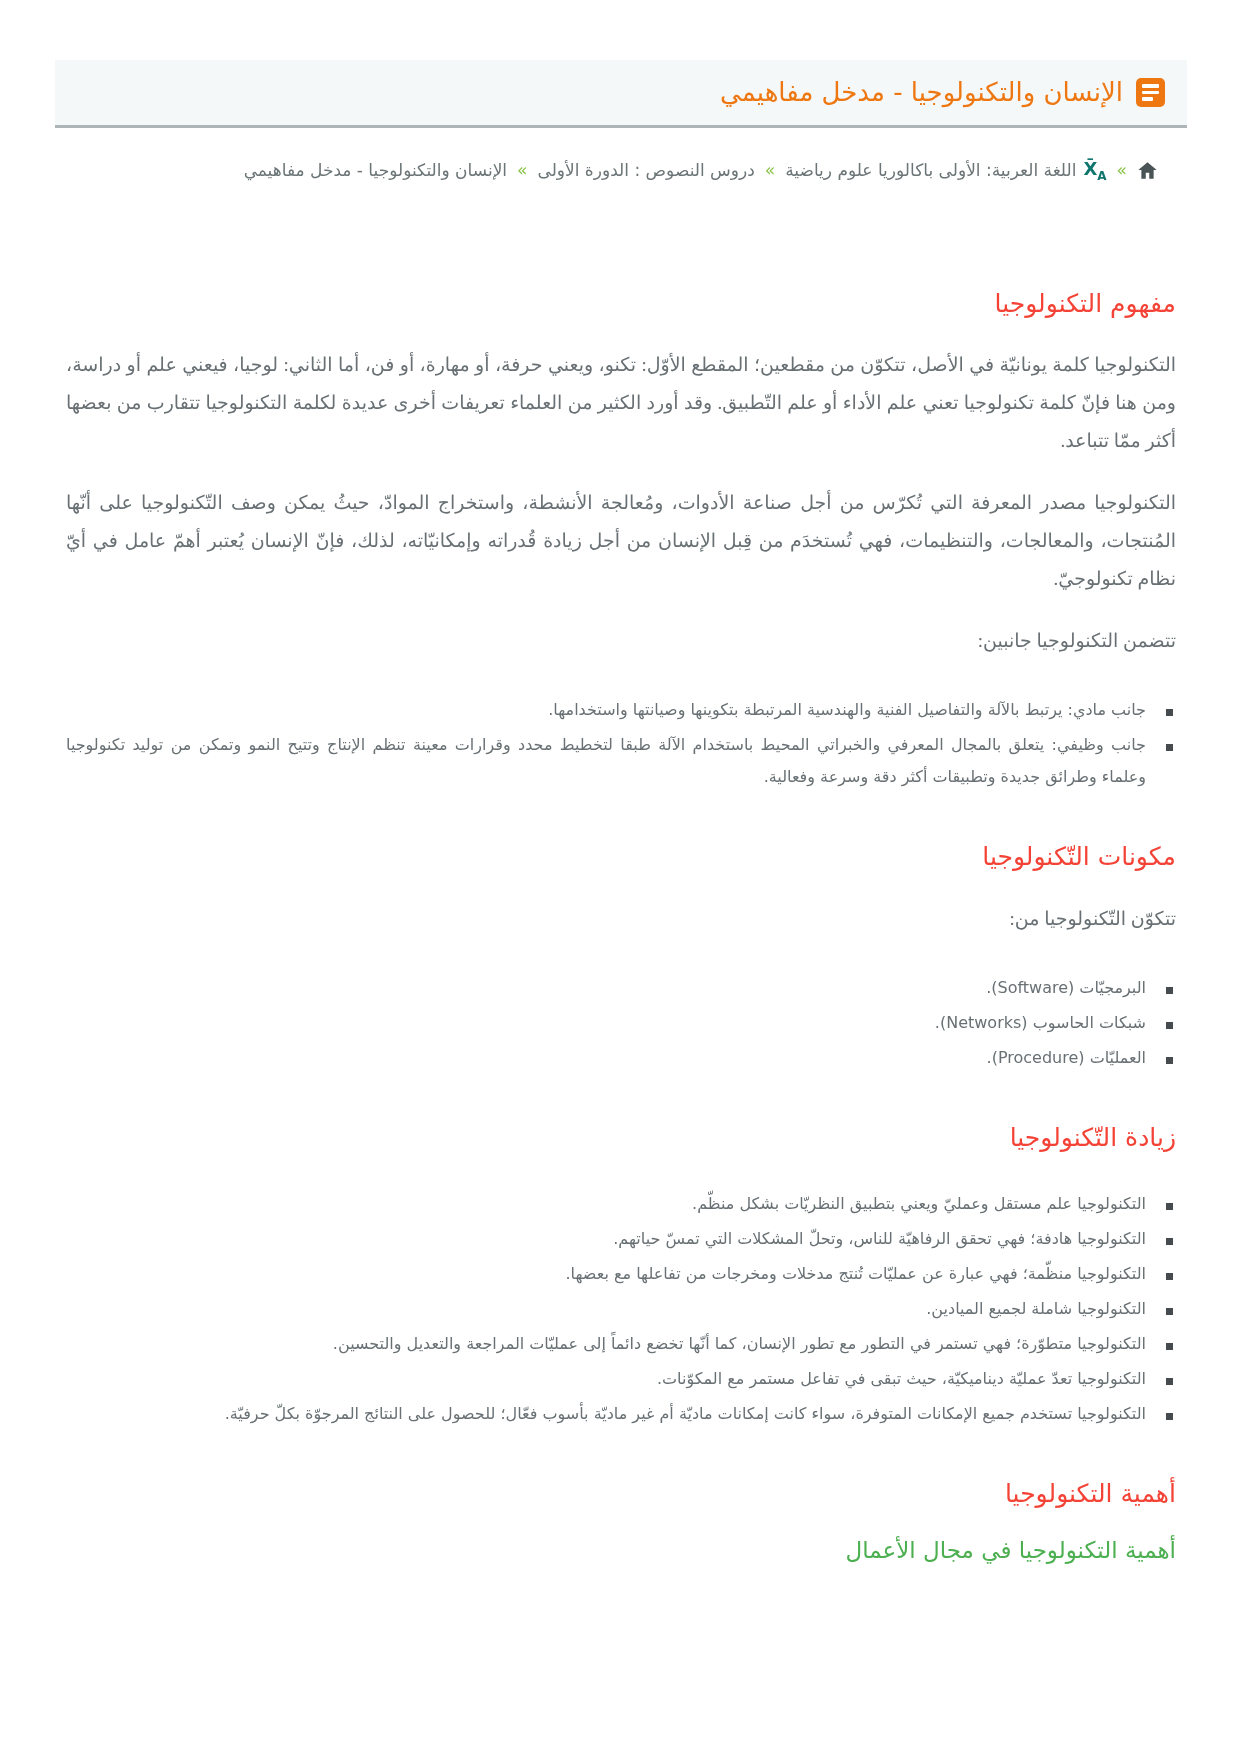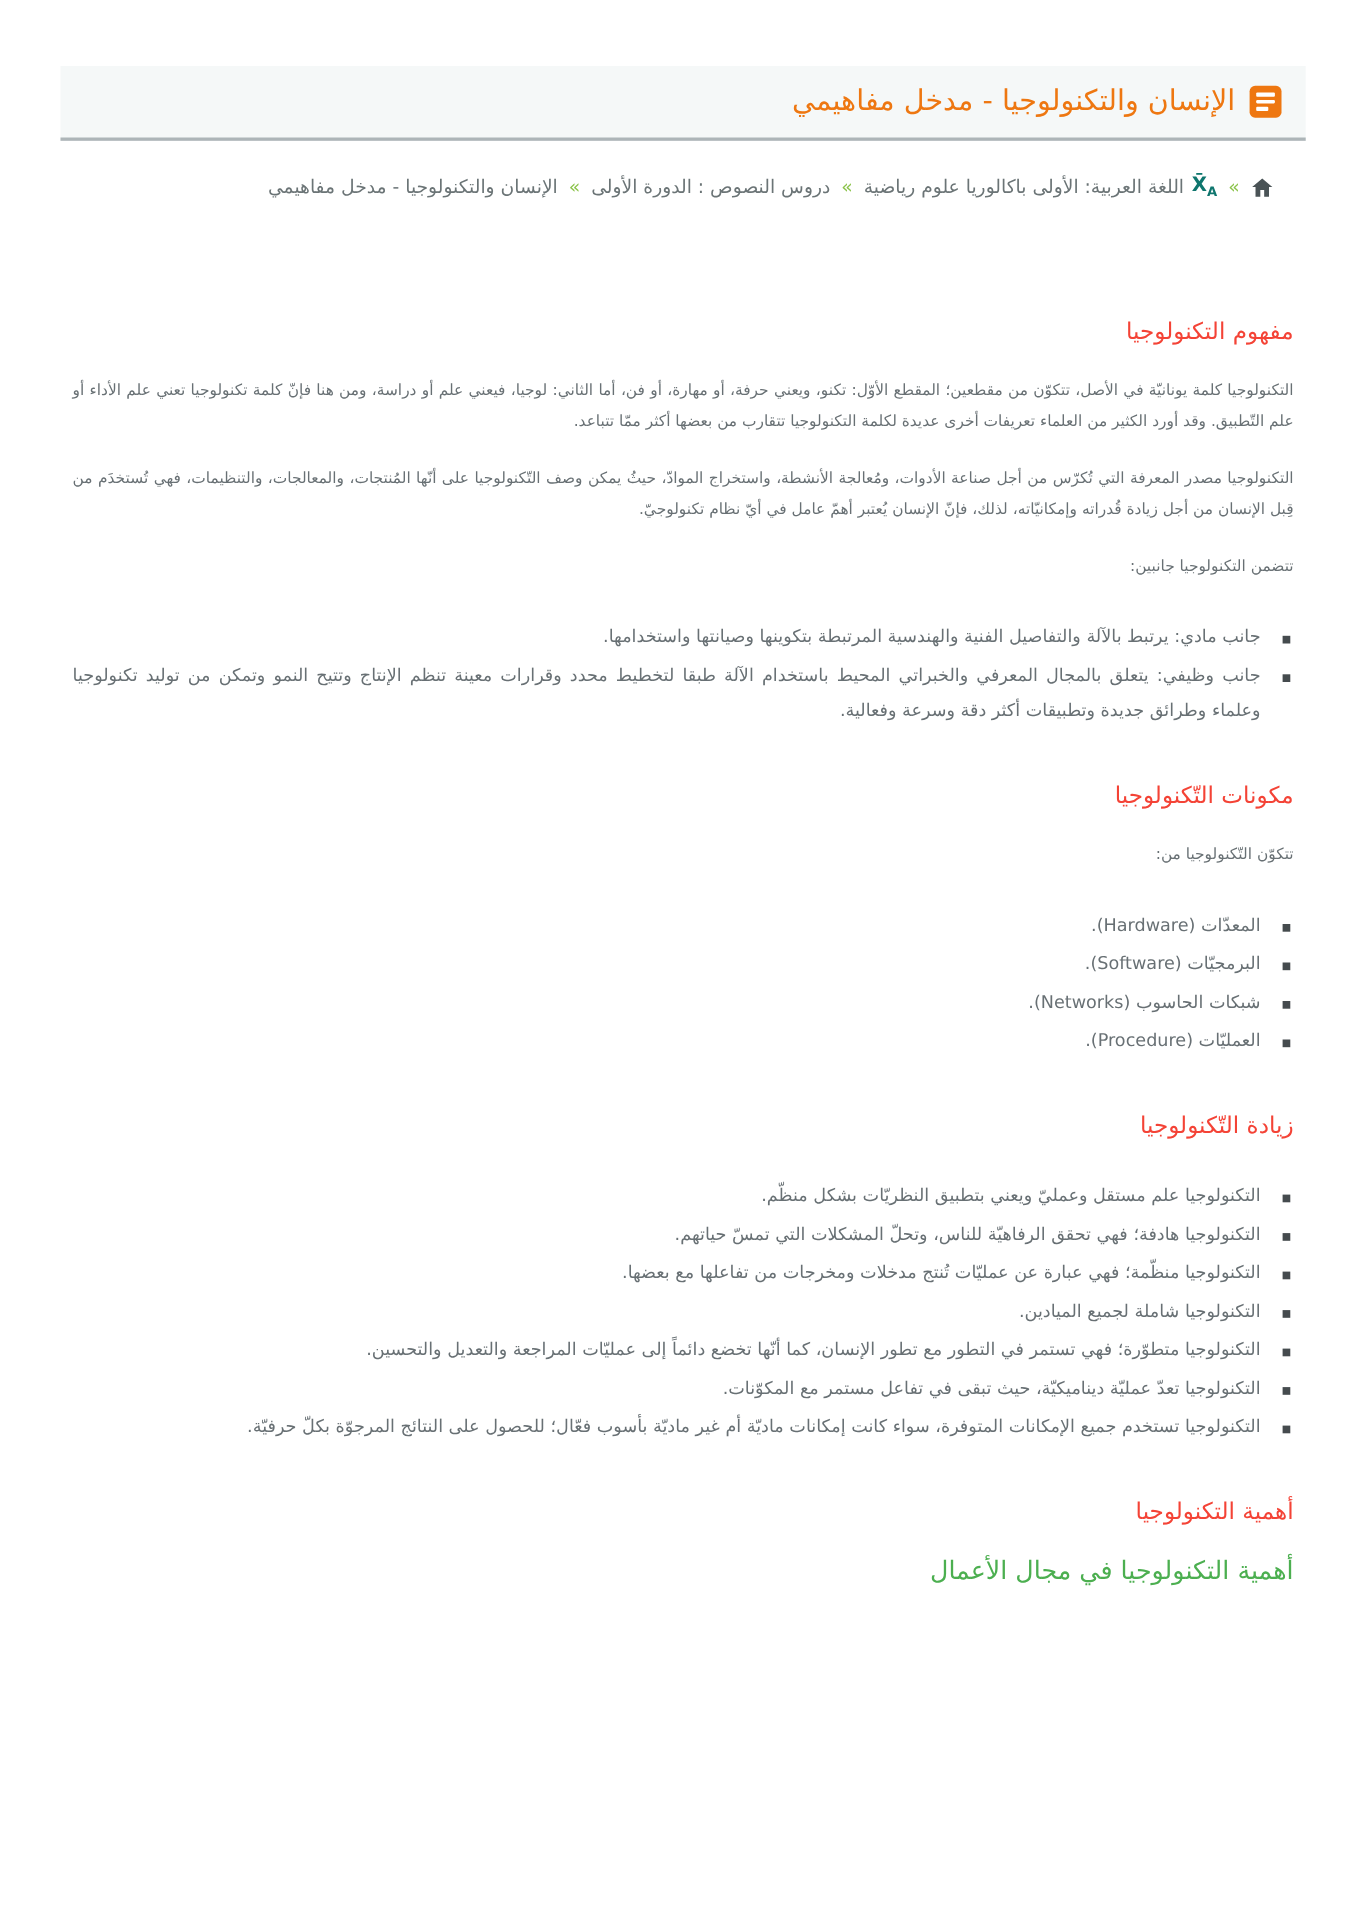--- a/index.html
+++ b/index.html
@@ -61,31 +61,32 @@
     display: inline-flex; align-items: center; gap: 7px;
   }
   .tr-icon { font-weight: 700; color: #0f766e; font-size: 18px; line-height: 1; }
   .tr-icon sub { font-size: 12px; font-weight: 700; }
   .bc-current { color: #6b7476; }
 
   
   .content { padding: 0 66px; }
   section h2 {
     color: #f44336;
-    font-size: 21px;
+    font-size: 25px;
     font-weight: 400;
     line-height: 1.3;
     margin: 48px 0 26px;
   }
   section:first-of-type h2 { margin-top: 104px; }
   .content p {
-    font-size: 14px;
+    font-size: 19px;
     line-height: 2.0;
     text-align: justify;
     margin: 0 0 24px;
+    font-family: Liberation Serif, serif;
   }
   .content ul { list-style: none; margin: 34px 0 0; padding: 0; }
   section h2 + ul { margin-top: 0; }
   .content li {
     position: relative;
     padding: 0 30px 0 0;
     margin: 0 0 3px;
     font-size: 16px;
     line-height: 2.0;
     text-align: justify;
@@ -147,21 +148,20 @@
       <ul>
         <li>جانب مادي: يرتبط بالآلة والتفاصيل الفنية والهندسية المرتبطة بتكوينها وصيانتها واستخدامها.</li>
         <li>جانب وظيفي: يتعلق بالمجال المعرفي والخبراتي المحيط باستخدام الآلة طبقا لتخطيط محدد وقرارات معينة تنظم الإنتاج وتتيح النمو وتمكن من توليد تكنولوجيا وعلماء وطرائق جديدة وتطبيقات أكثر دقة وسرعة وفعالية.</li>
       </ul>
     </section>
 
     <section>
       <h2>مكونات التّكنولوجيا</h2>
       <p>تتكوّن التّكنولوجيا من:</p>
       <ul>
-        <li>المعدّات (Hardware).</li>
         <li>البرمجيّات (Software).</li>
         <li>شبكات الحاسوب (Networks).</li>
         <li>العمليّات (Procedure).</li>
       </ul>
     </section>
 
     <section>
       <h2>زيادة التّكنولوجيا</h2>
       <ul>
         <li>التكنولوجيا علم مستقل وعمليّ ويعني بتطبيق النظريّات بشكل منظّم.</li>

